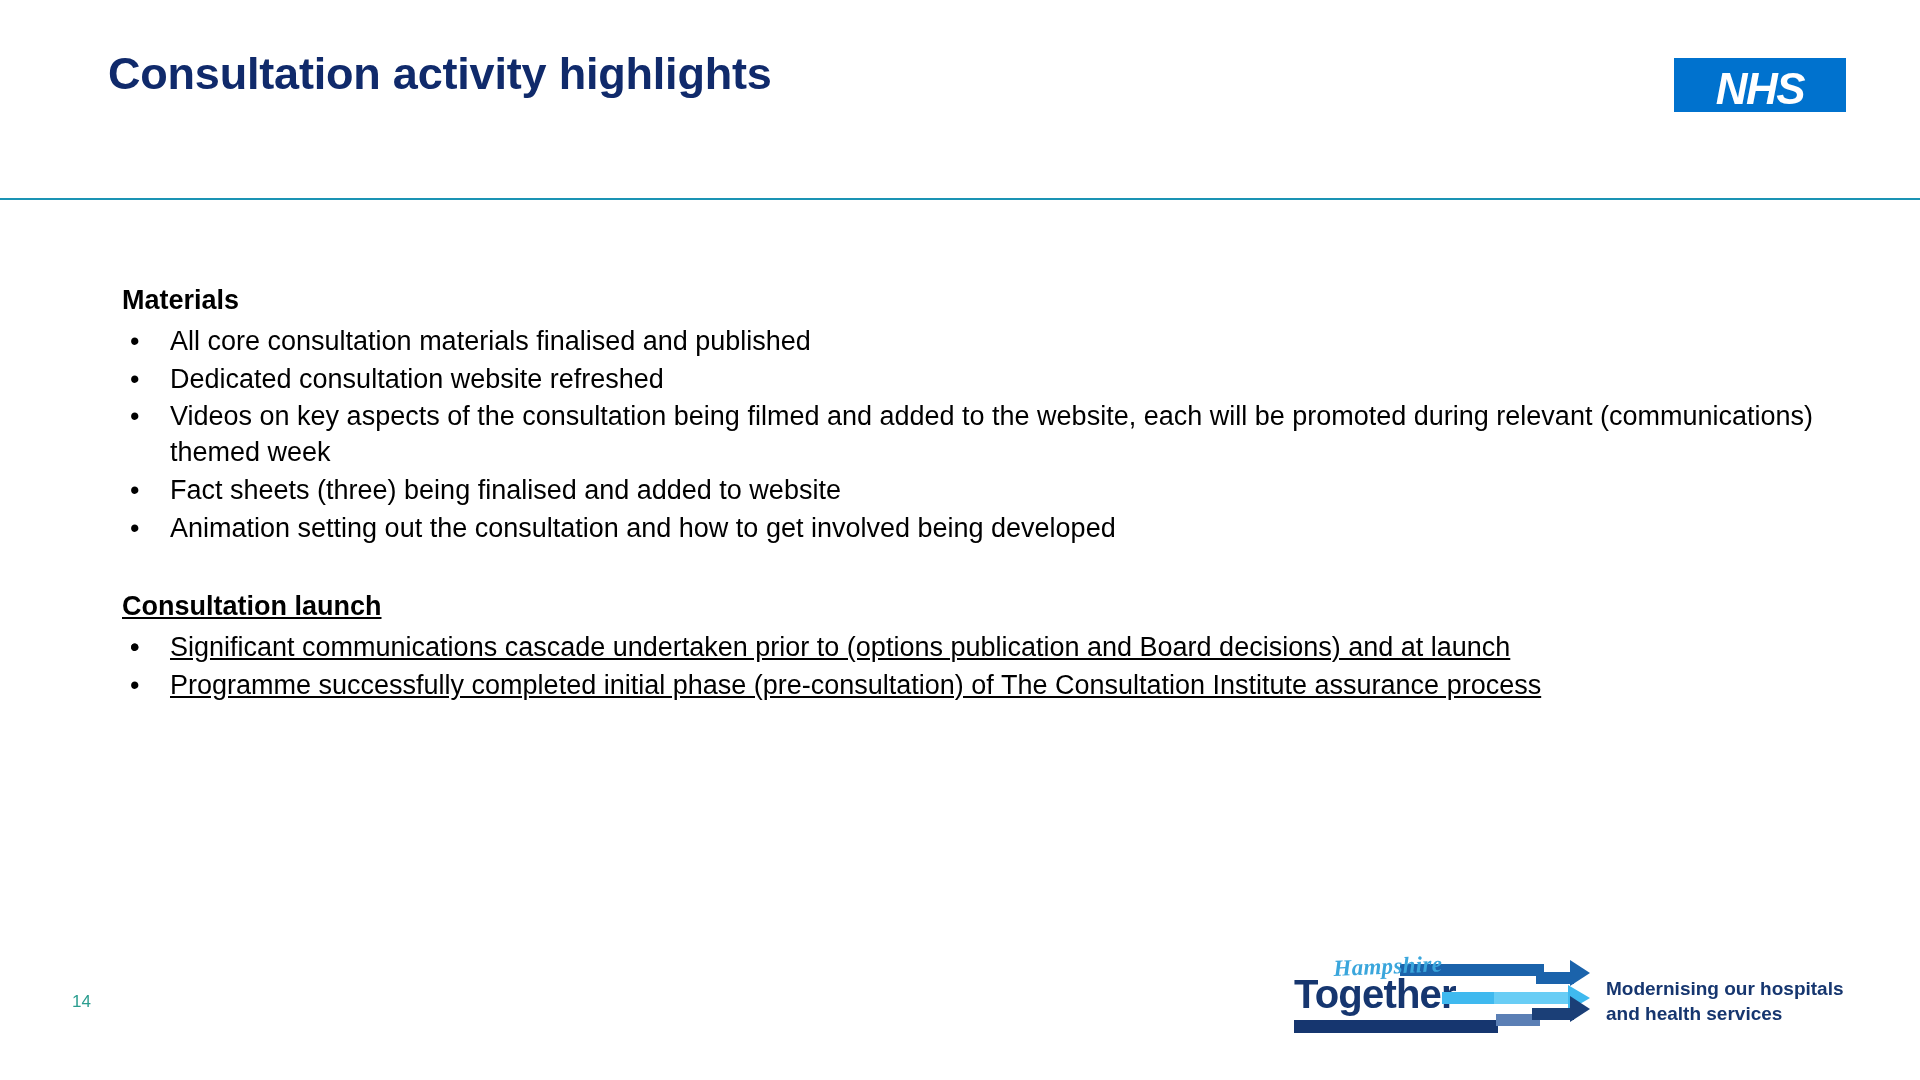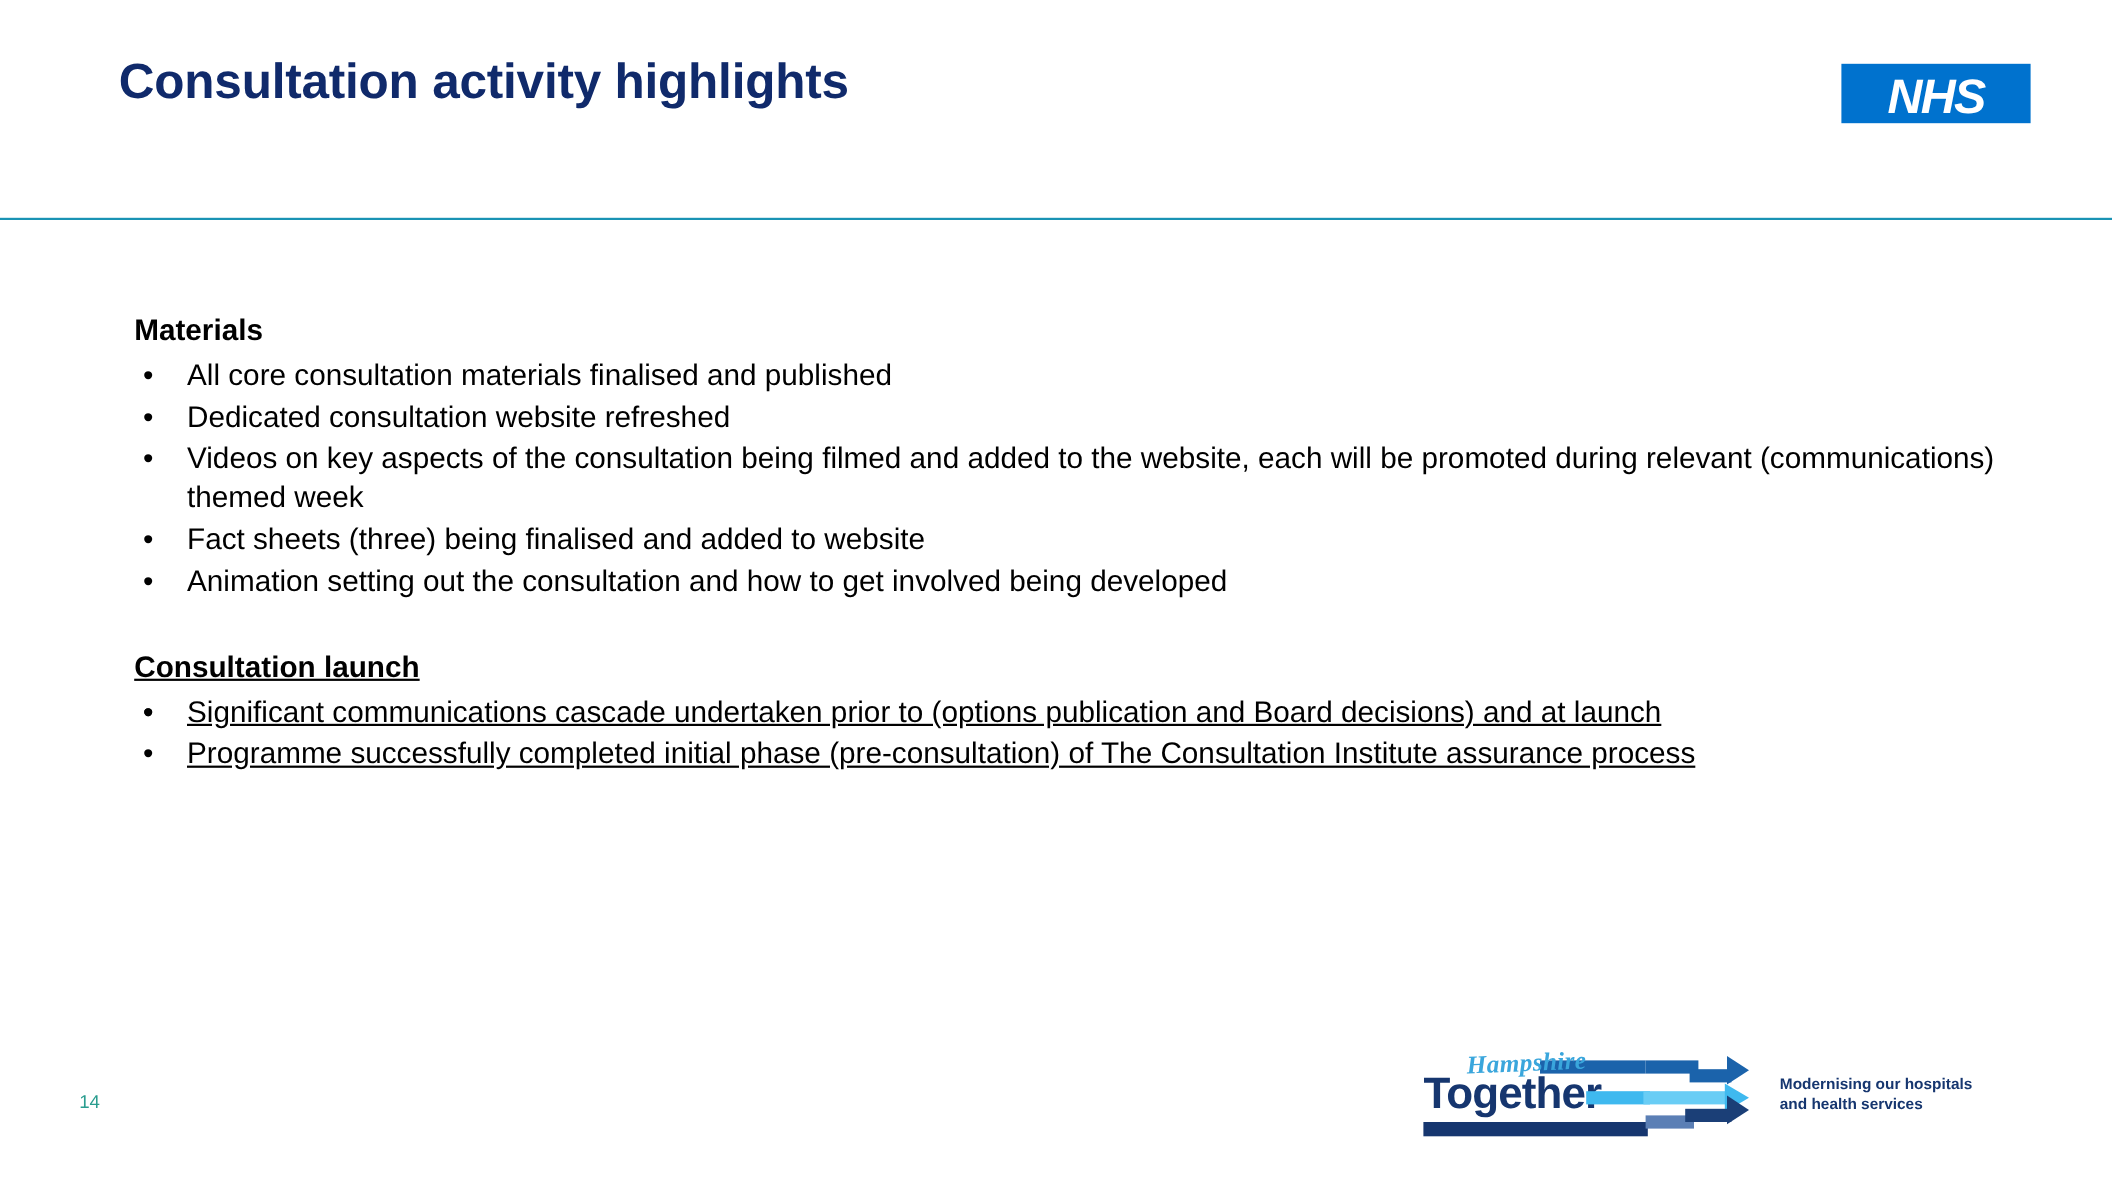--- a/index.html
+++ b/index.html
@@ -188,25 +188,24 @@
     border-bottom: 13px solid transparent;
   }
 
   
   #ht-tagline {
     position: absolute;
     left: 316px;
     top: 24px;
     font-family: "Liberation Sans", sans-serif;
     font-weight: bold;
-    font-size: 14px;
+    font-size: 19px;
     line-height: 1.32;
     color: #16366f;
     white-space: pre-line;
-    margin-left: 12px;
   }
 </style>
 </head>
 <body>
 
 <div id="slide">
 
   <div id="slide-title">Consultation activity highlights</div>
 
   <div id="nhs-logo">

